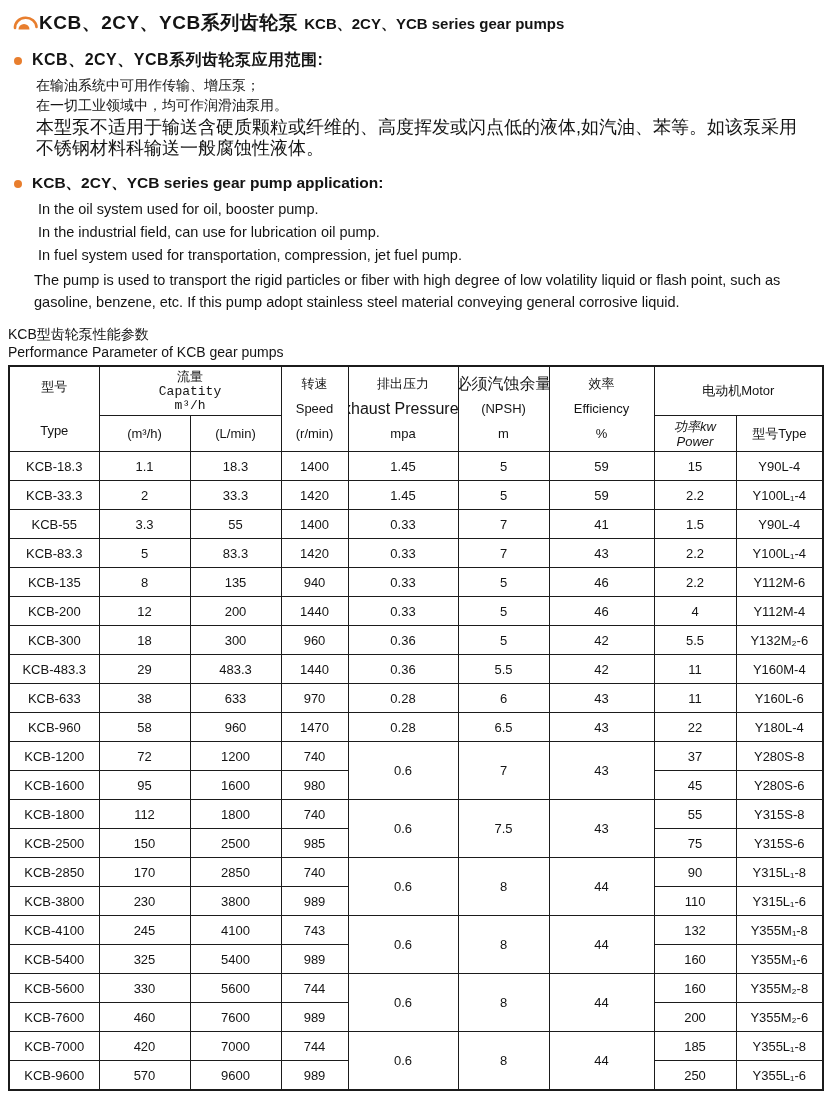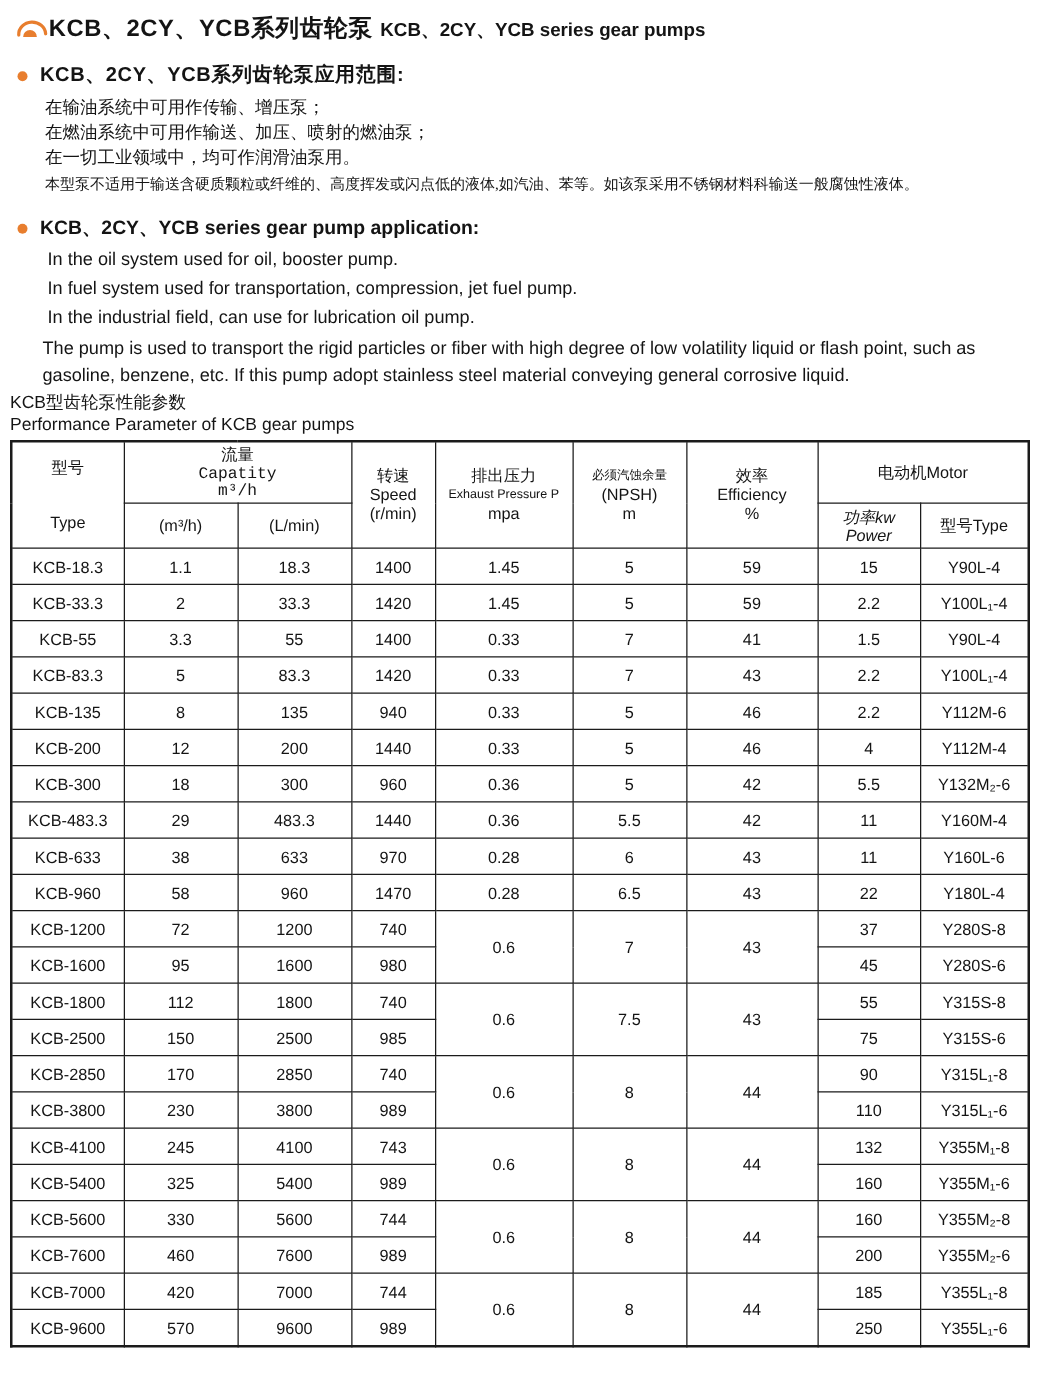--- a/index.html
+++ b/index.html
@@ -20,45 +20,45 @@
 
   
   .sec-heading { display:flex; align-items:center; margin:14px 0 4px 6px; }
   .bullet { width:8px; height:8px; border-radius:50%; background:#e87e2e; margin-right:10px; flex:0 0 auto; }
   .sec-heading-zh { font-size:16px; font-weight:bold; letter-spacing:0.5px; }
   .sec-heading-en { font-size:15.5px; font-weight:bold; }
 
   
   .zh-lines { margin:2px 0 0 28px; }
   .zh-lines p { margin:0; font-size:14px; line-height:20px; }
-  .zh-para { margin:2px 0 0 28px; width:770px; font-size:12px; line-height:21px;font-family:Liberation Serif, serif; }
+  .zh-para { margin:2px 0 0 28px; width:770px; font-size:18px; line-height:21px; }
   .en-lines { margin:4px 0 0 30px; }
   .en-lines p { margin:0; font-size:14.5px; line-height:23px; }
   .en-para { margin:2px 0 0 26px; width:780px; font-size:14.5px; line-height:22px; }
 
   
-  .tbl-titles { margin:0 0 4px 0; }
+  .tbl-titles { margin:12px 0 4px 0; }
   .tbl-titles div { font-size:14px; line-height:18px; }
 
   
   table.pump { border-collapse:collapse; table-layout:fixed; width:814px; border:2px solid #1b1b1b; }
   table.pump th, table.pump td {
     border:1px solid #1b1b1b; text-align:center; vertical-align:middle;
     padding:0; font-weight:normal; font-size:13px; color:#141414;
     overflow:hidden; white-space:nowrap;
   }
   table.pump td { height:28px; }
   thead tr.hrow1 { height:48px; }
   thead tr.hrow2 { height:36px; }
   .hstack { display:flex; flex-direction:column; justify-content:space-between; box-sizing:border-box; align-items:center; }
-  .h84 { height:84px; padding:20px 0; }
+  .h84 { height:84px; padding:10px 0; }
   .h84t { height:84px; padding:13px 0;text-align:center; }
   .h48 { height:48px; padding:4px 0;font-family:Liberation Mono, monospace; }
   .hline { line-height:14px; }
-  .small { font-size:10px; }
+  .small { font-size:16px; }
   .pow2 { line-height:15px;font-style:italic; }
 </style>
 </head>
 <body>
 
 <div class="page">
 
   <div class="title-row">
     <svg class="brand-icon" viewBox="0 0 27 20">
       <path d="M3 15 A 10.5 9.5 0 1 1 24.5 14" fill="none" stroke="#e87e2e" stroke-width="2.6" stroke-linecap="round"></path>
@@ -68,33 +68,32 @@
       <span class="title-zh">KCB、2CY、YCB系列齿轮泵</span><span class="title-en">KCB、2CY、YCB series gear pumps</span>
     </div>
   </div>
 
   <div class="sec-heading">
     <span class="bullet"></span>
     <span class="sec-heading-zh">KCB、2CY、YCB系列齿轮泵应用范围:</span>
   </div>
   <div class="zh-lines">
     <p>在输油系统中可用作传输、增压泵；</p>
-    <p>在燃油系统中可用作输送、加压、喷射的燃油泵；</p>
     <p>在一切工业领域中，均可作润滑油泵用。</p>
   </div>
   <p class="zh-para">本型泵不适用于输送含硬质颗粒或纤维的、高度挥发或闪点低的液体,如汽油、苯等。如该泵采用不锈钢材料科输送一般腐蚀性液体。</p>
 
   <div class="sec-heading">
     <span class="bullet"></span>
     <span class="sec-heading-en">KCB、2CY、YCB series gear pump application:</span>
   </div>
   <div class="en-lines">
     <p>In the oil system used for oil, booster pump.</p>
+    <p>In the industrial field, can use for lubrication oil pump.</p>
     <p>In fuel system used for transportation, compression, jet fuel pump.</p>
-    <p>In the industrial field, can use for lubrication oil pump.</p>
   </div>
   <p class="en-para">The pump is used to transport the rigid particles or fiber with high degree of low volatility liquid or flash point, such as gasoline, benzene, etc. If this pump adopt stainless steel material conveying general corrosive liquid.</p>
 
   <div class="tbl-titles">
     <div>KCB型齿轮泵性能参数</div>
     <div>Performance Parameter of KCB gear pumps</div>
   </div>
 
   <table class="pump">
     <colgroup>

